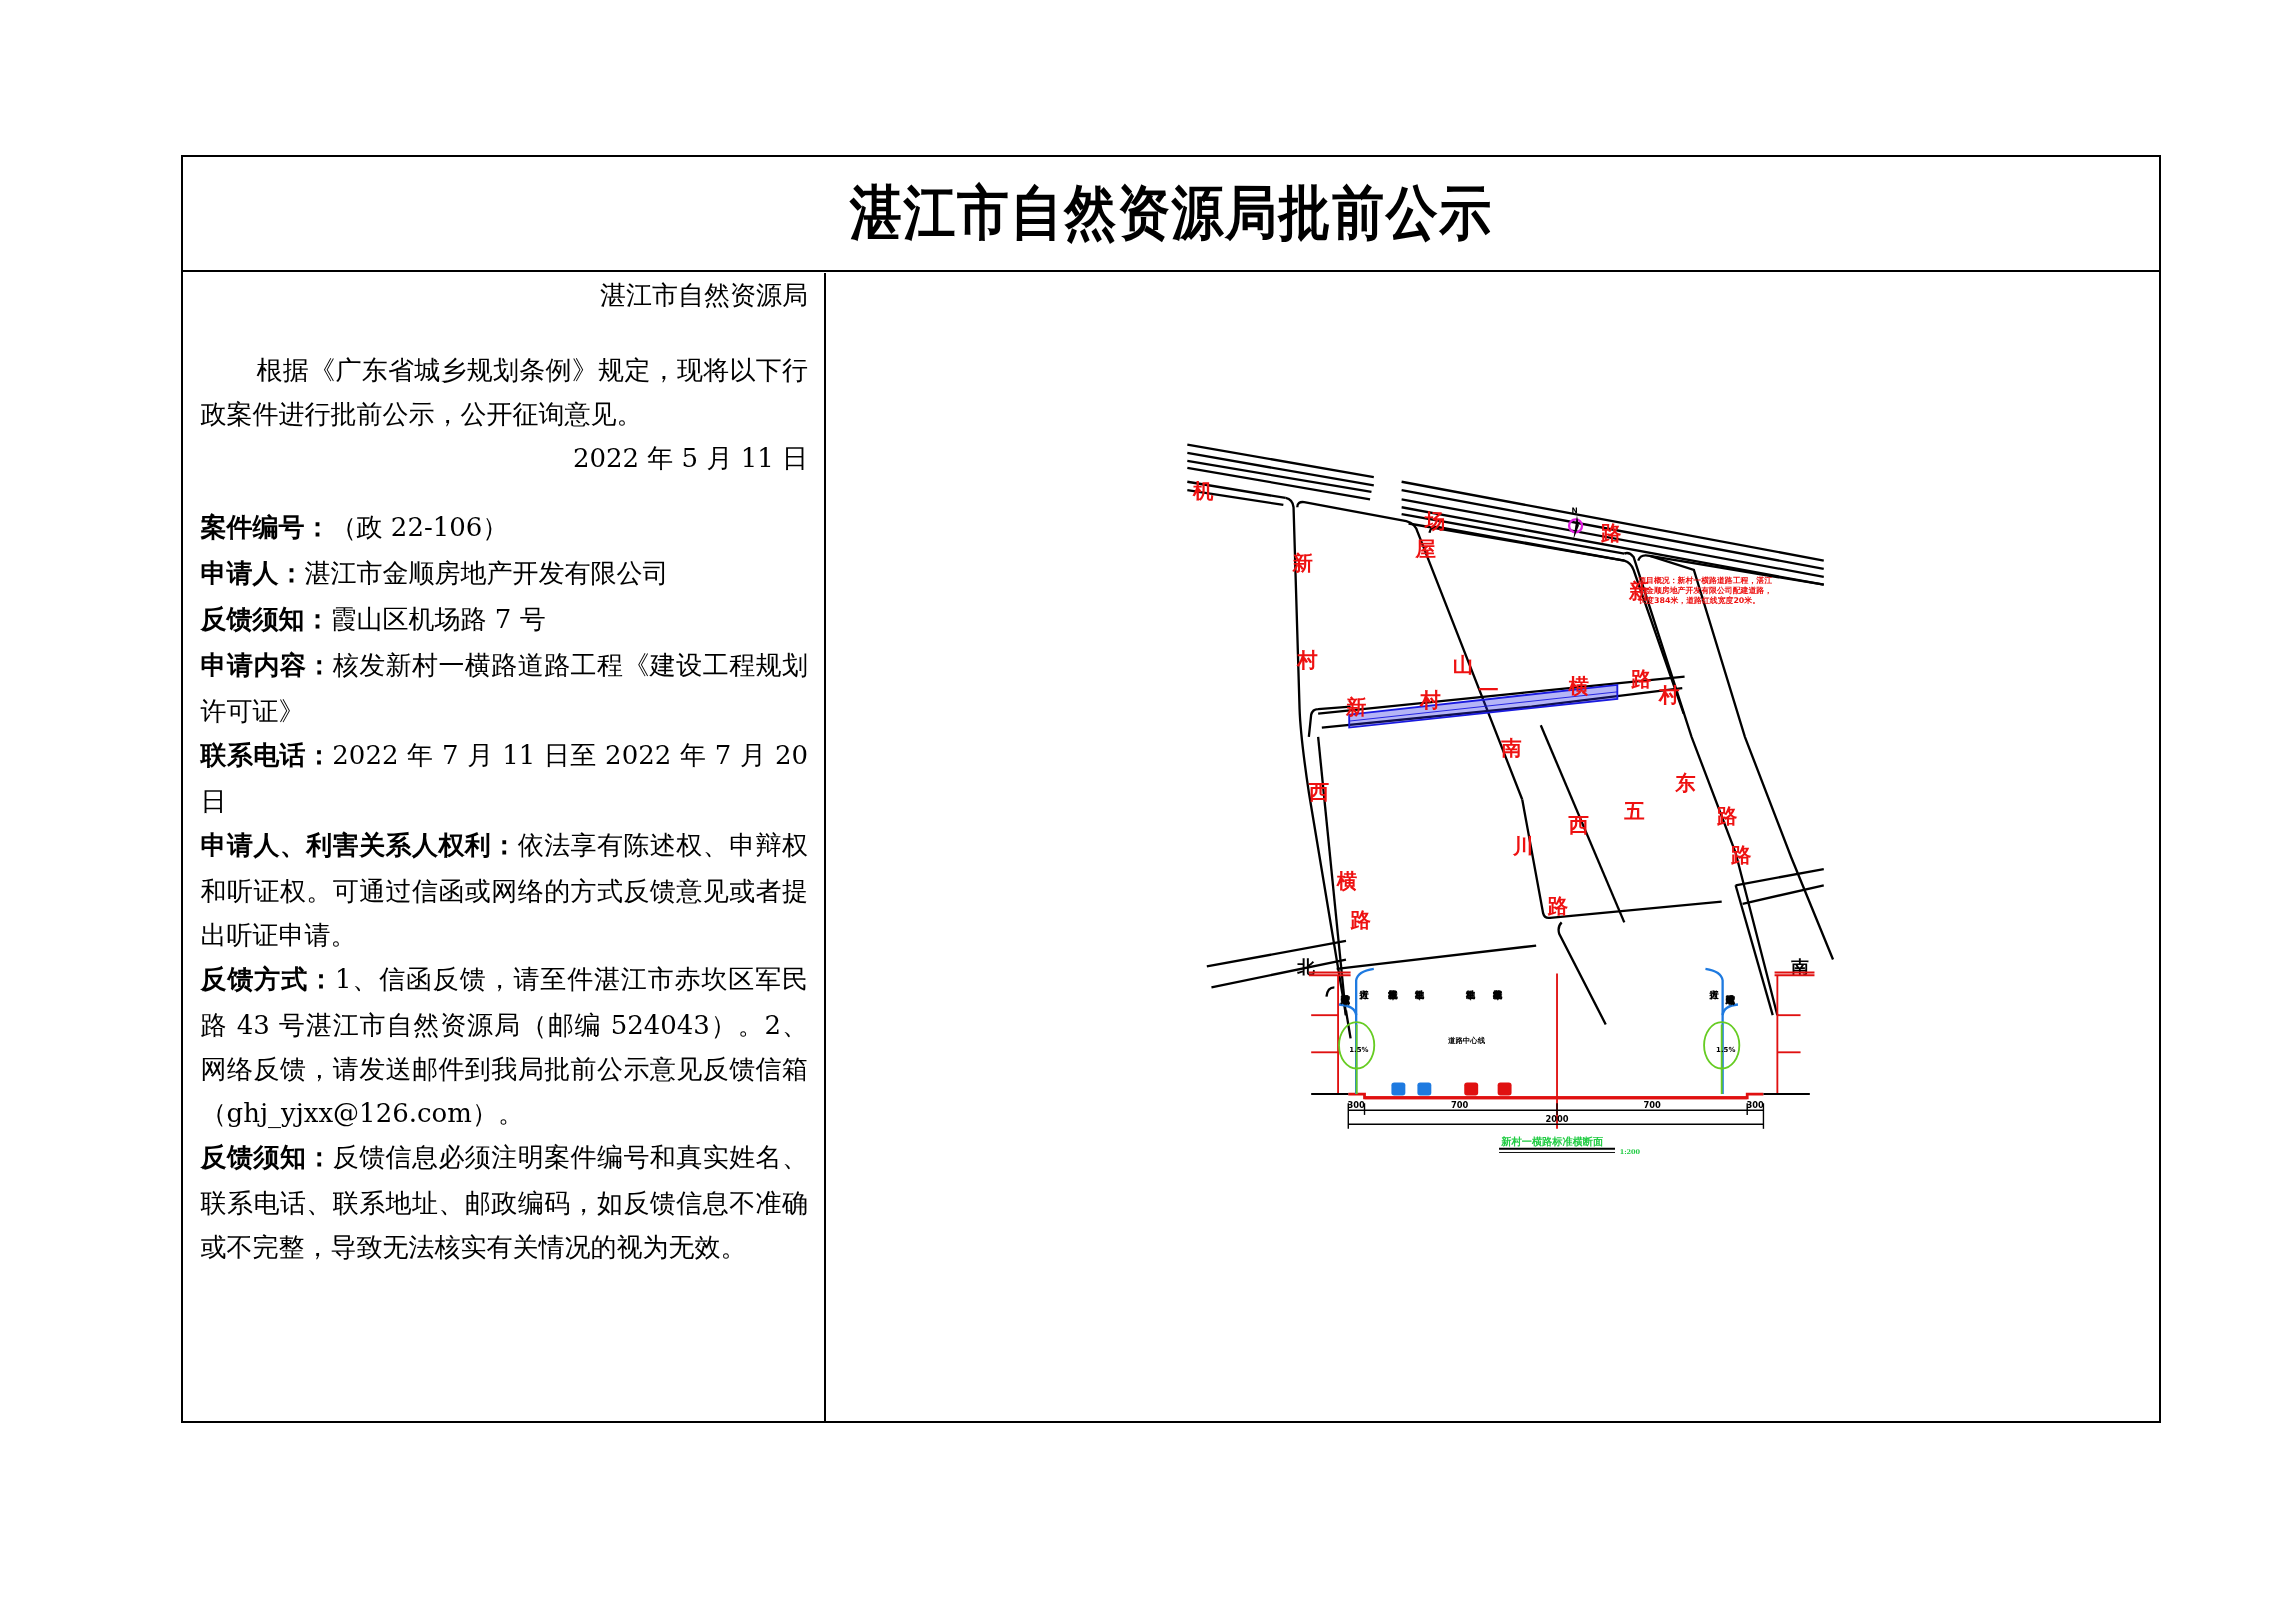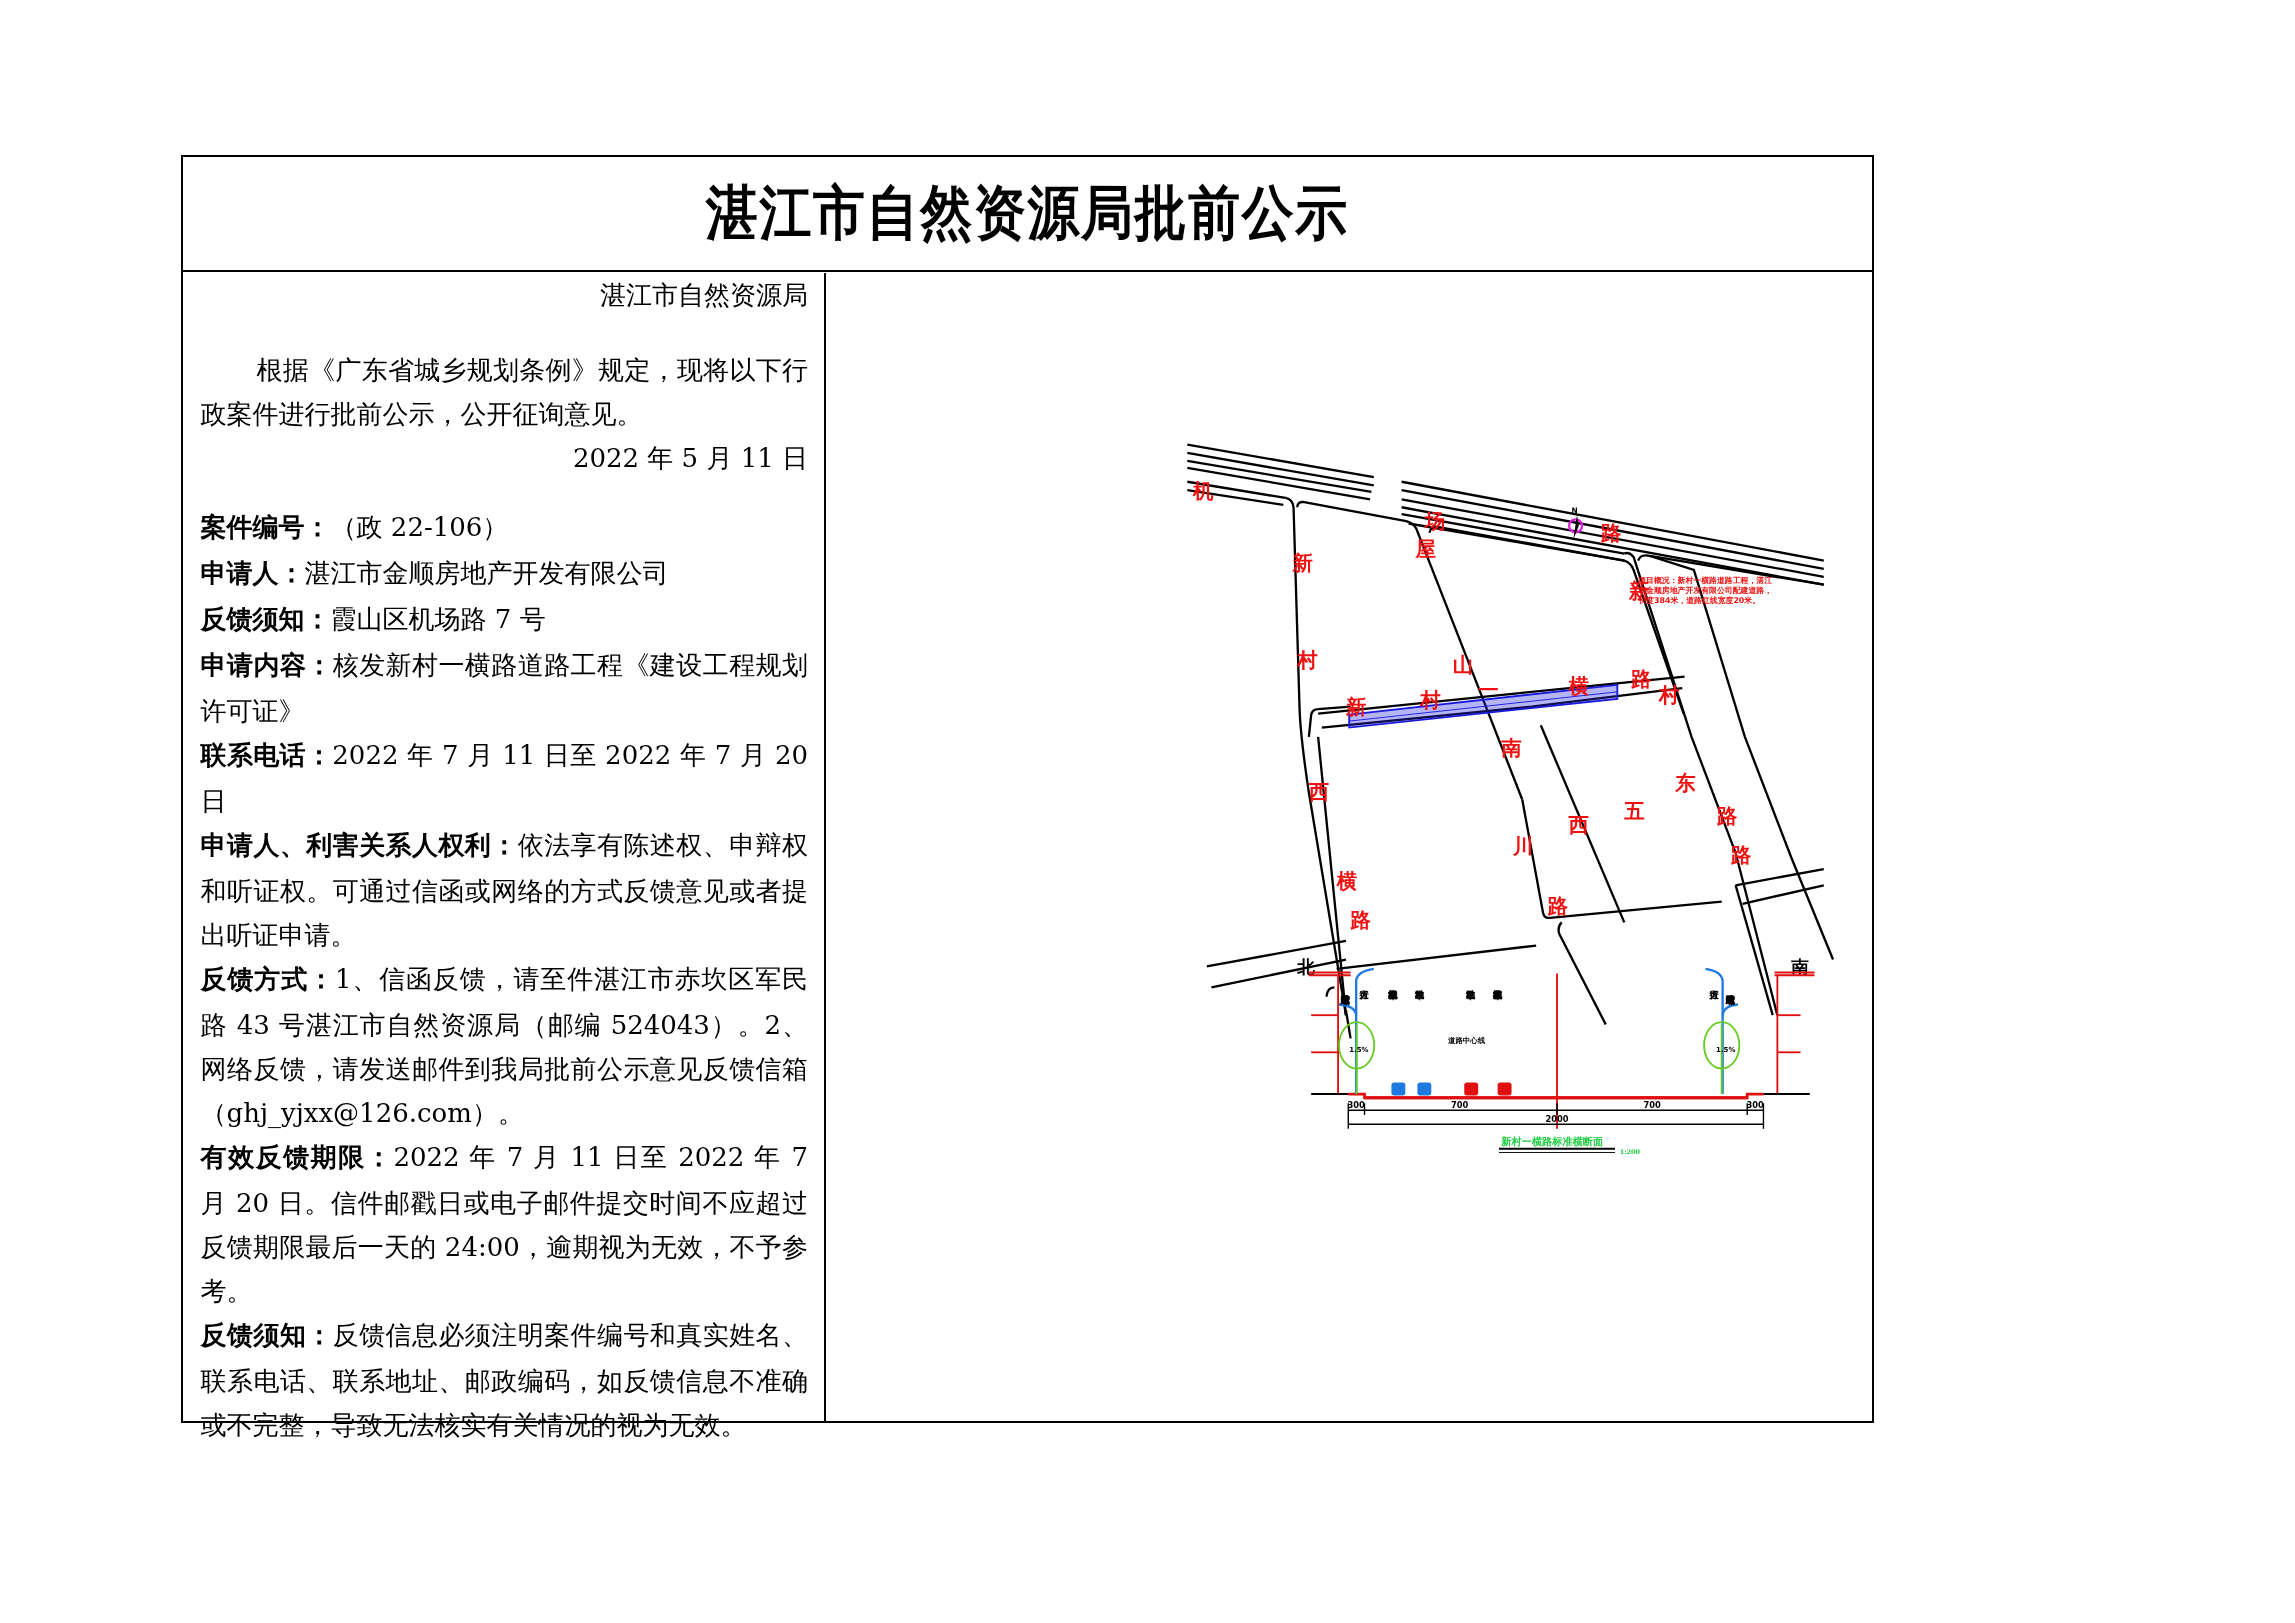--- a/index.html
+++ b/index.html
@@ -1,18 +1,18 @@
 <!DOCTYPE html>
 <html style="font-size:7.4px"><head>
 <meta charset="utf-8">
 <style>
   html, body { margin:0; padding:0; background:#ffffff; }
   body { width:2295px; height:1623px; position:relative; overflow:hidden;
          font-family:"DejaVu Serif","Liberation Serif",serif; color:#000; }
-  .frame { position:absolute; left:181px; top:155px; width:1693px; height:1268px;
+  .frame { position:absolute; left:181px; top:155px; width:1980px; height:1268px;
            border:2.8px solid #000; box-sizing:border-box; }
   .title-row { position:absolute; left:0; top:0; right:0; height:113px;
                border-bottom:2.8px solid #000; display:flex; align-items:center; justify-content:center; }
   .title { font-family:"DejaVu Sans","Liberation Sans",sans-serif; font-weight:bold;
            font-size:59px; letter-spacing:1.9px; transform:scaleX(0.88); }
   .left-col { position:absolute; left:0; top:116px; width:643px; bottom:0;
               border-right:2.3px solid #000; box-sizing:border-box; padding:0 16px 0 17.6px; }
   .right-col { position:absolute; left:643px; top:116px; right:0; bottom:0; }
   .txt { font-size:26px; line-height:44px; text-align:justify; }
   .intro { margin-top:31px; text-indent:56px; }
@@ -37,21 +37,20 @@
     <div class="txt right">2022 年 5 月 11 日</div>
     <div class="gap"></div>
     <div id="fields">
       <div class="txt"><b class="lbl">案件编号：</b><span>（政 22-106）</span></div>
       <div class="txt"><b class="lbl">申请人：</b><span>湛江市金顺房地产开发有限公司</span></div>
       <div class="txt"><b class="lbl">反馈须知：</b><span>霞山区机场路 7 号</span></div>
       <div class="txt"><b class="lbl">申请内容：</b><span>核发新村一横路道路工程《建设工程规划许可证》</span></div>
       <div class="txt"><b class="lbl">联系电话：</b><span>2022 年 7 月 11 日至 2022 年 7 月 20 日</span></div>
       <div class="txt"><b class="lbl">申请人、利害关系人权利：</b><span>依法享有陈述权、申辩权和听证权。可通过信函或网络的方式反馈意见或者提出听证申请。</span></div>
       <div class="txt"><b class="lbl">反馈方式：</b><span>1、信函反馈，请至件湛江市赤坎区军民路 43 号湛江市自然资源局（邮编 524043）。2、网络反馈，请发送邮件到我局批前公示意见反馈信箱（ghj_yjxx@126.com）。</span></div>
-      <div class="txt"><b class="lbl">有效反馈期限：</b><span>2022 年 7 月 11 日至 2022 年 7 月 20 日。信件邮戳日或电子邮件提交时间不应超过反馈期限最后一天的 24:00，逾期视为无效，不予参考。</span></div>
       <div class="txt"><b class="lbl">反馈须知：</b><span>反馈信息必须注明案件编号和真实姓名、联系电话、联系地址、邮政编码，如反馈信息不准确或不完整，导致无法核实有关情况的视为无效。</span></div>
     </div>
   </div>
 
   <div class="right-col">
     <svg class="mapsvg" width="1514" height="1149" viewBox="0 0 3262 2477">
 
       <g fill="none" stroke="#000" stroke-width="5">
 
         <path d="M778,370 L1180,440"></path>

